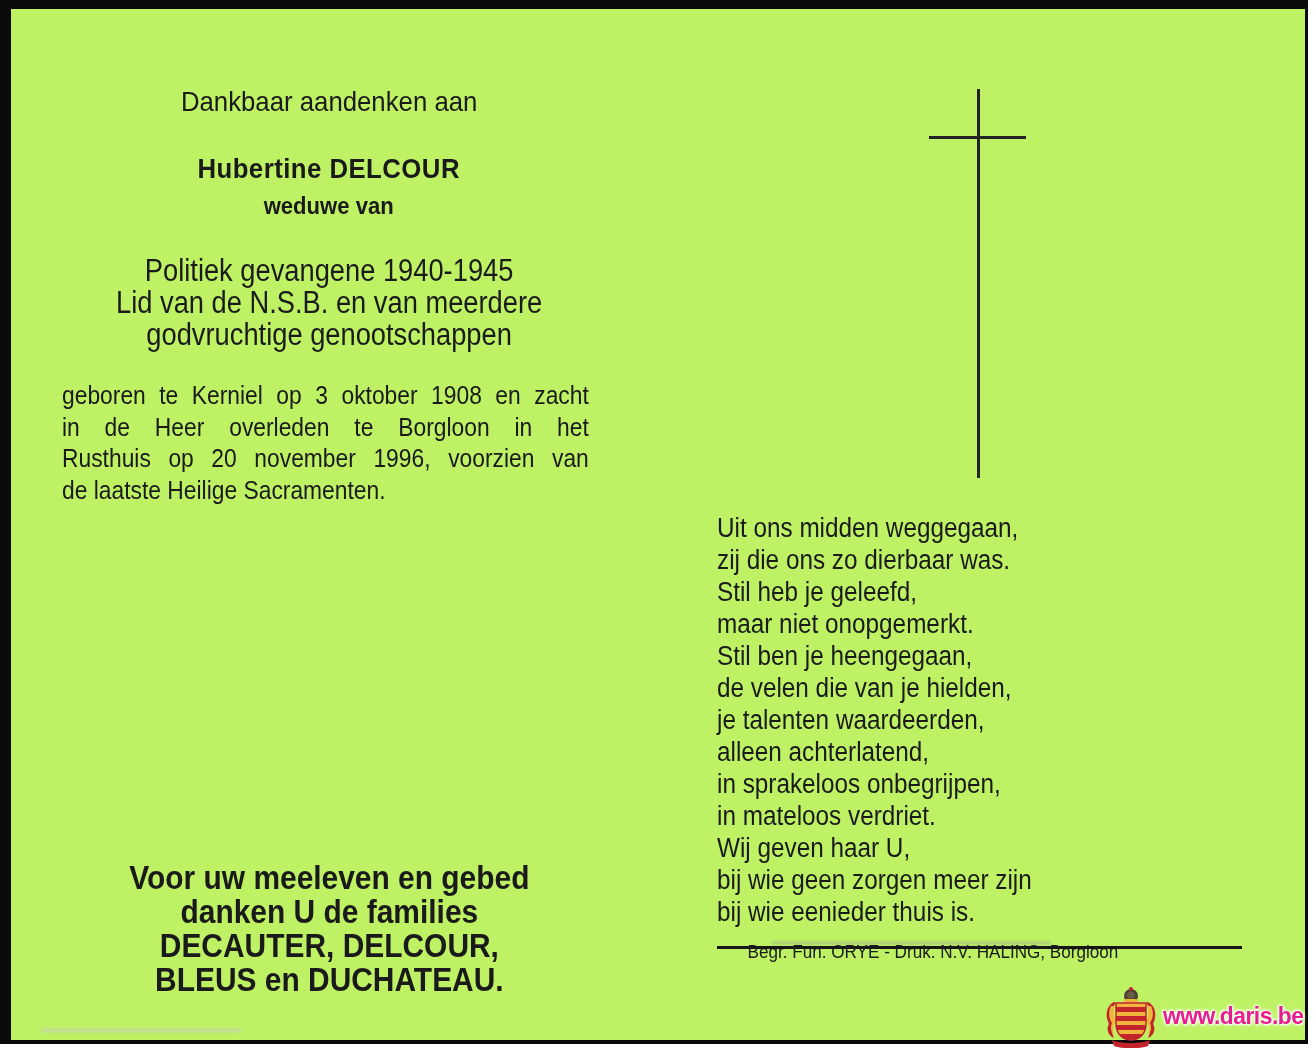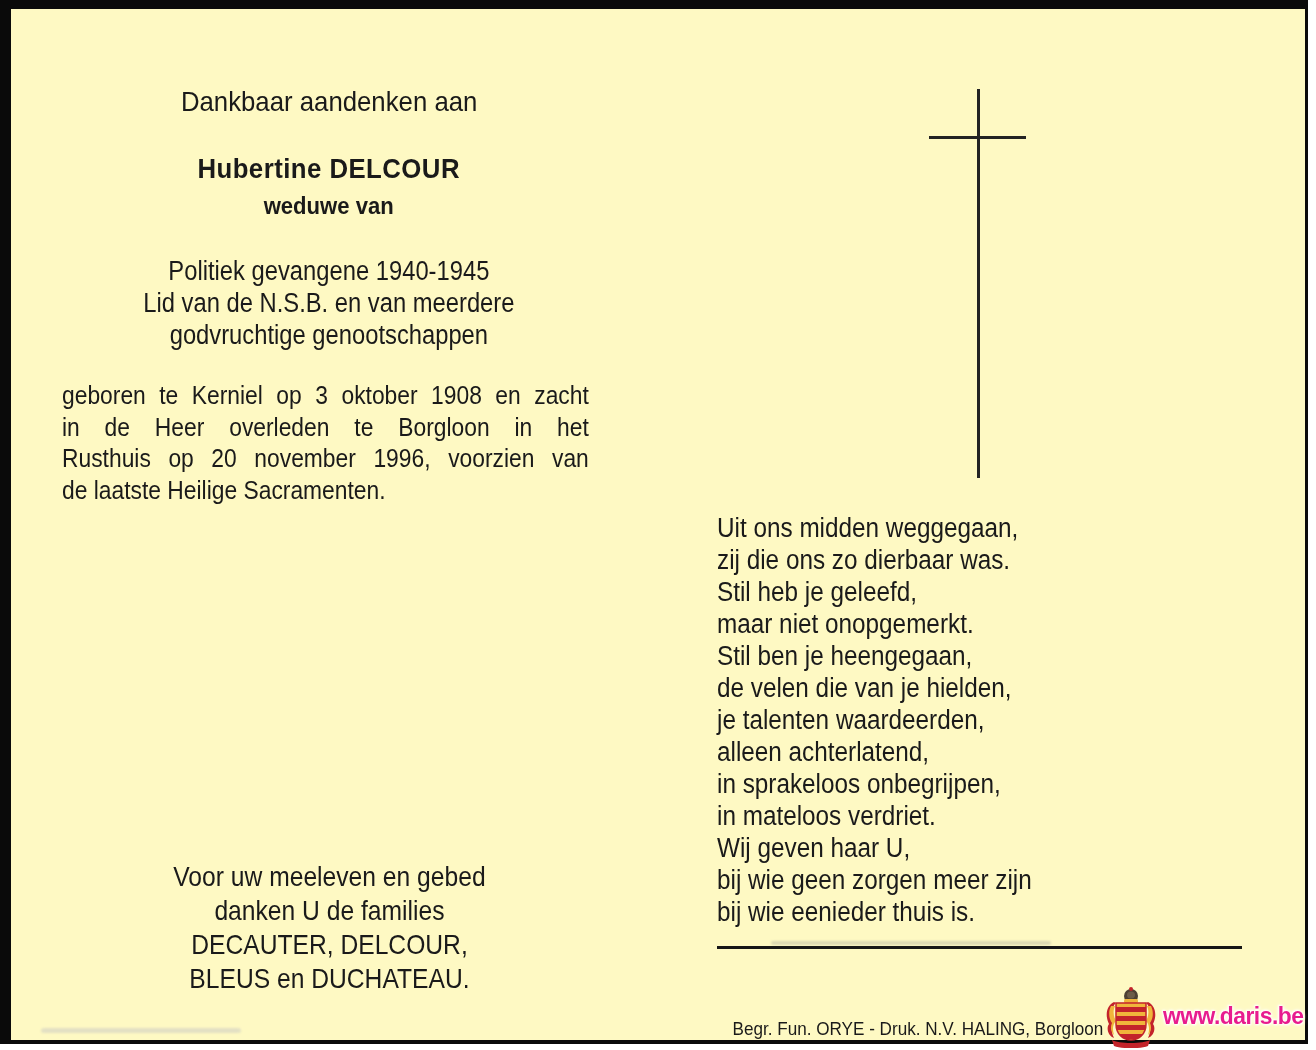--- a/index.html
+++ b/index.html
@@ -1,38 +1,38 @@
 <!DOCTYPE html>
 <html><head>
 <meta charset="utf-8">
 <style>
   html,body{margin:0;padding:0;background:#ffffff;width:1316px;height:1050px;overflow:hidden;
             font-family:"Liberation Sans", sans-serif;}
   .frame{position:absolute;left:0;top:0;width:1308px;height:1044px;background:#0a0a0a;}
-  .card{position:absolute;left:11px;top:9px;width:1294px;height:1031px;background:#fef9c3;color:#1a1a1a;}
+  .card{position:absolute;left:11px;top:9px;width:1294px;height:1031px;background:#bef264;color:#1a1a1a;}
   .abs{position:absolute;}
   .centerwrap{position:absolute;left:24px;width:588px;text-align:center;}
   .sqz{display:inline-block;transform:scaleX(0.92);transform-origin:center top;white-space:nowrap;}
   .sqz88{display:inline-block;transform:scaleX(0.88);transform-origin:center top;white-space:nowrap;}
   .intro{top:78px;font-size:28px;line-height:30px;}
   .name{top:138px;font-size:28px;font-weight:bold;line-height:44px;letter-spacing:.5px;}
   .relation{top:182px;font-size:24px;font-weight:bold;line-height:30px;}
   .spouse{top:209px;font-size:36px;font-weight:bold;line-height:40px;letter-spacing:.5px;}
-  .honors{top:246px;font-size:27px;line-height:32px;}
+  .honors{top:246px;font-size:31px;line-height:32px;}
   .honors .sqz88{white-space:normal;}
   .life{left:51px;top:371px;width:600px;font-size:26px;line-height:31.5px;
         transform:scaleX(0.878);transform-origin:left top;}
   .life .jl{text-align:justify;text-align-last:justify;}
   .life .ll{text-align:left;}
-  .thanks{top:851px;font-size:28px;font-weight:normal;line-height:34px;}
+  .thanks{top:851px;font-size:34px;font-weight:bold;line-height:34px;}
   .thanks .sqz88{white-space:normal;}
   .poem{left:706px;top:503px;width:560px;font-size:27px;line-height:32px;
         transform:scaleX(0.90);transform-origin:left top;}
   .divider{left:706px;top:937px;width:525px;height:3px;background:#161616;}
-  .credit{left:701px;top:1009px;width:442px;text-align:left;font-size:19px;line-height:22px;}
+  .credit{left:701px;top:932px;width:442px;text-align:center;font-size:19px;line-height:22px;}
   .credit .sqz{transform:scaleX(0.90);}
   .cross-v{left:966px;top:80px;width:3px;height:389px;background:#232323;}
   .cross-h{left:918px;top:127px;width:97px;height:3px;background:#232323;}
   .smudge1{left:30px;top:1019px;width:200px;height:5px;background:#c9c9c3;opacity:.5;border-radius:3px;filter:blur(1px);}
   .smudge2{left:760px;top:932px;width:280px;height:4px;background:#9a9a94;opacity:.35;border-radius:2px;filter:blur(1px);}
   .wm-logo{left:1093px;top:977px;width:54px;height:62px;}
   .wm-text{left:1152px;top:993px;font-size:24px;font-weight:bold;color:#e81c8e;letter-spacing:-0.5px;
            text-shadow:0 0 3px #fff,0 0 5px #fff,1px 1px 2px #fff,-1px -1px 2px #fff;
            transform:scaleX(0.95);transform-origin:left top;white-space:nowrap;}
 </style>

